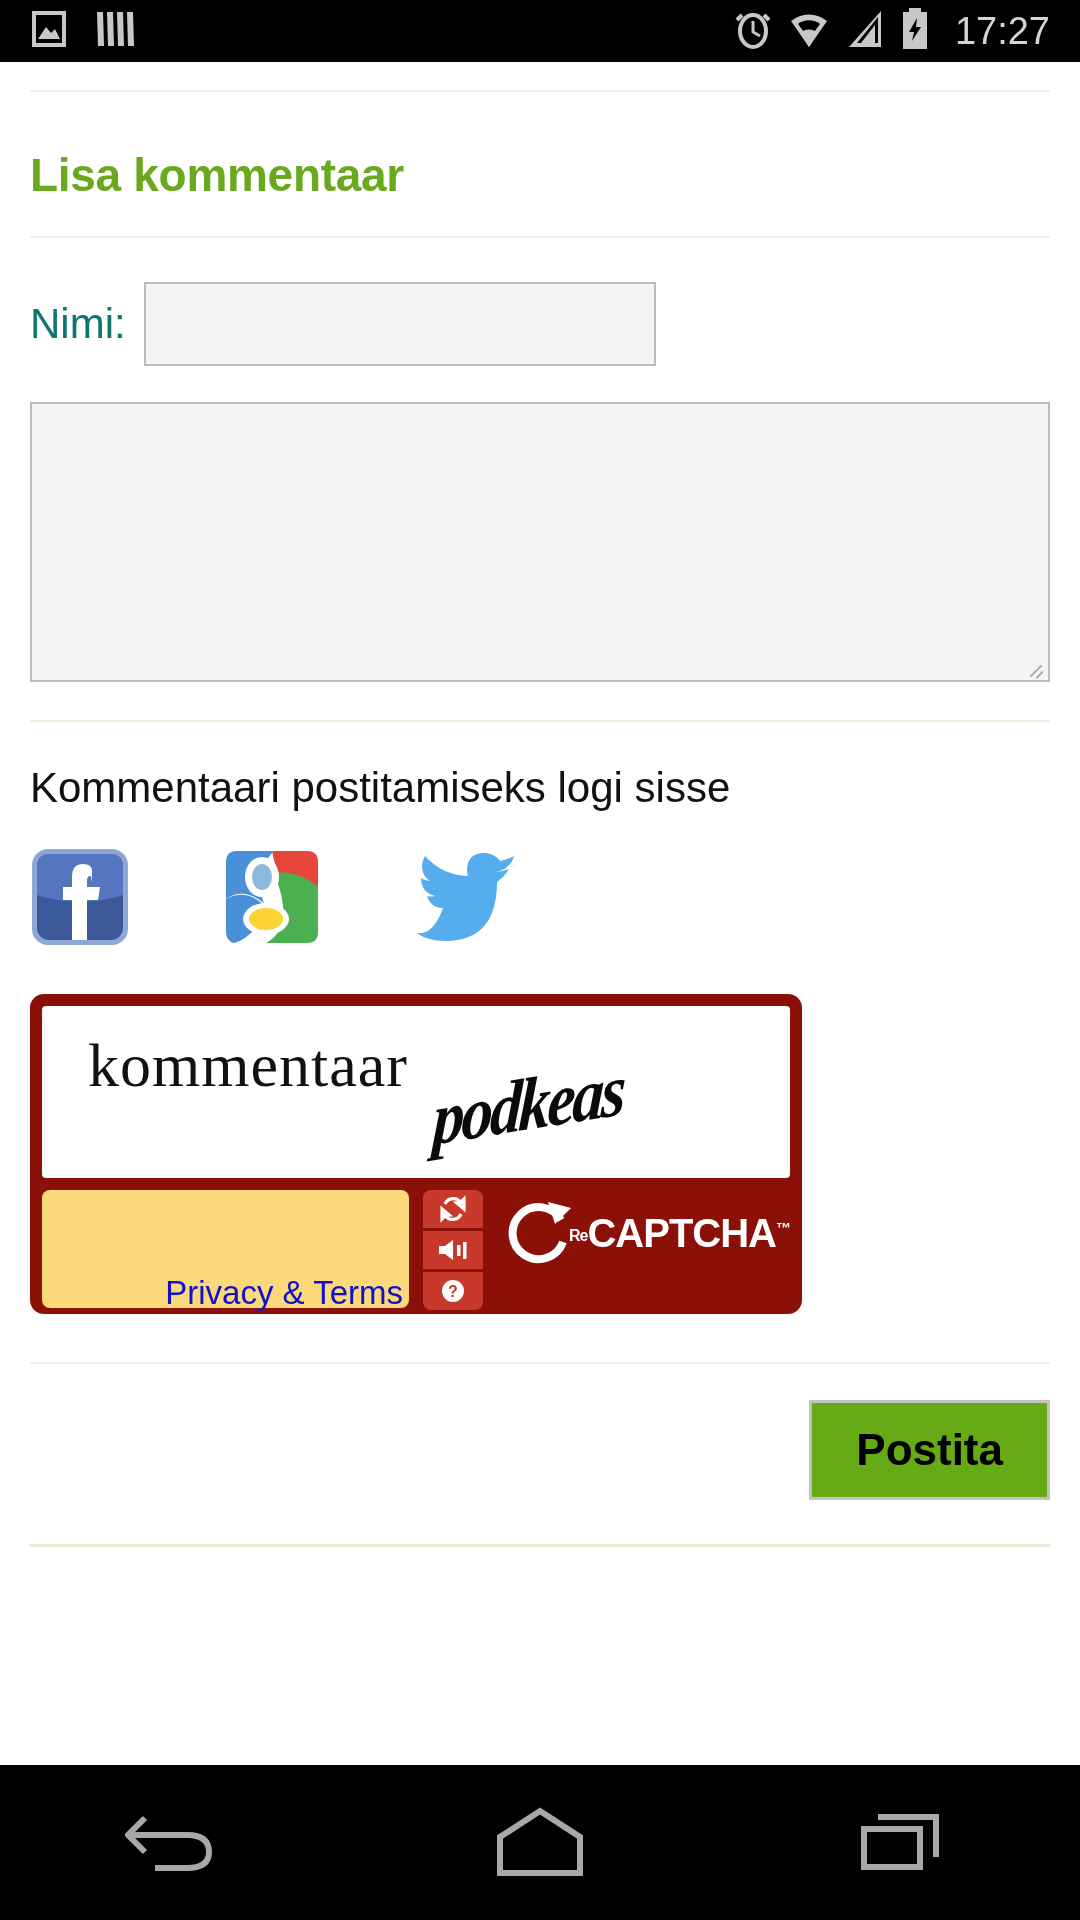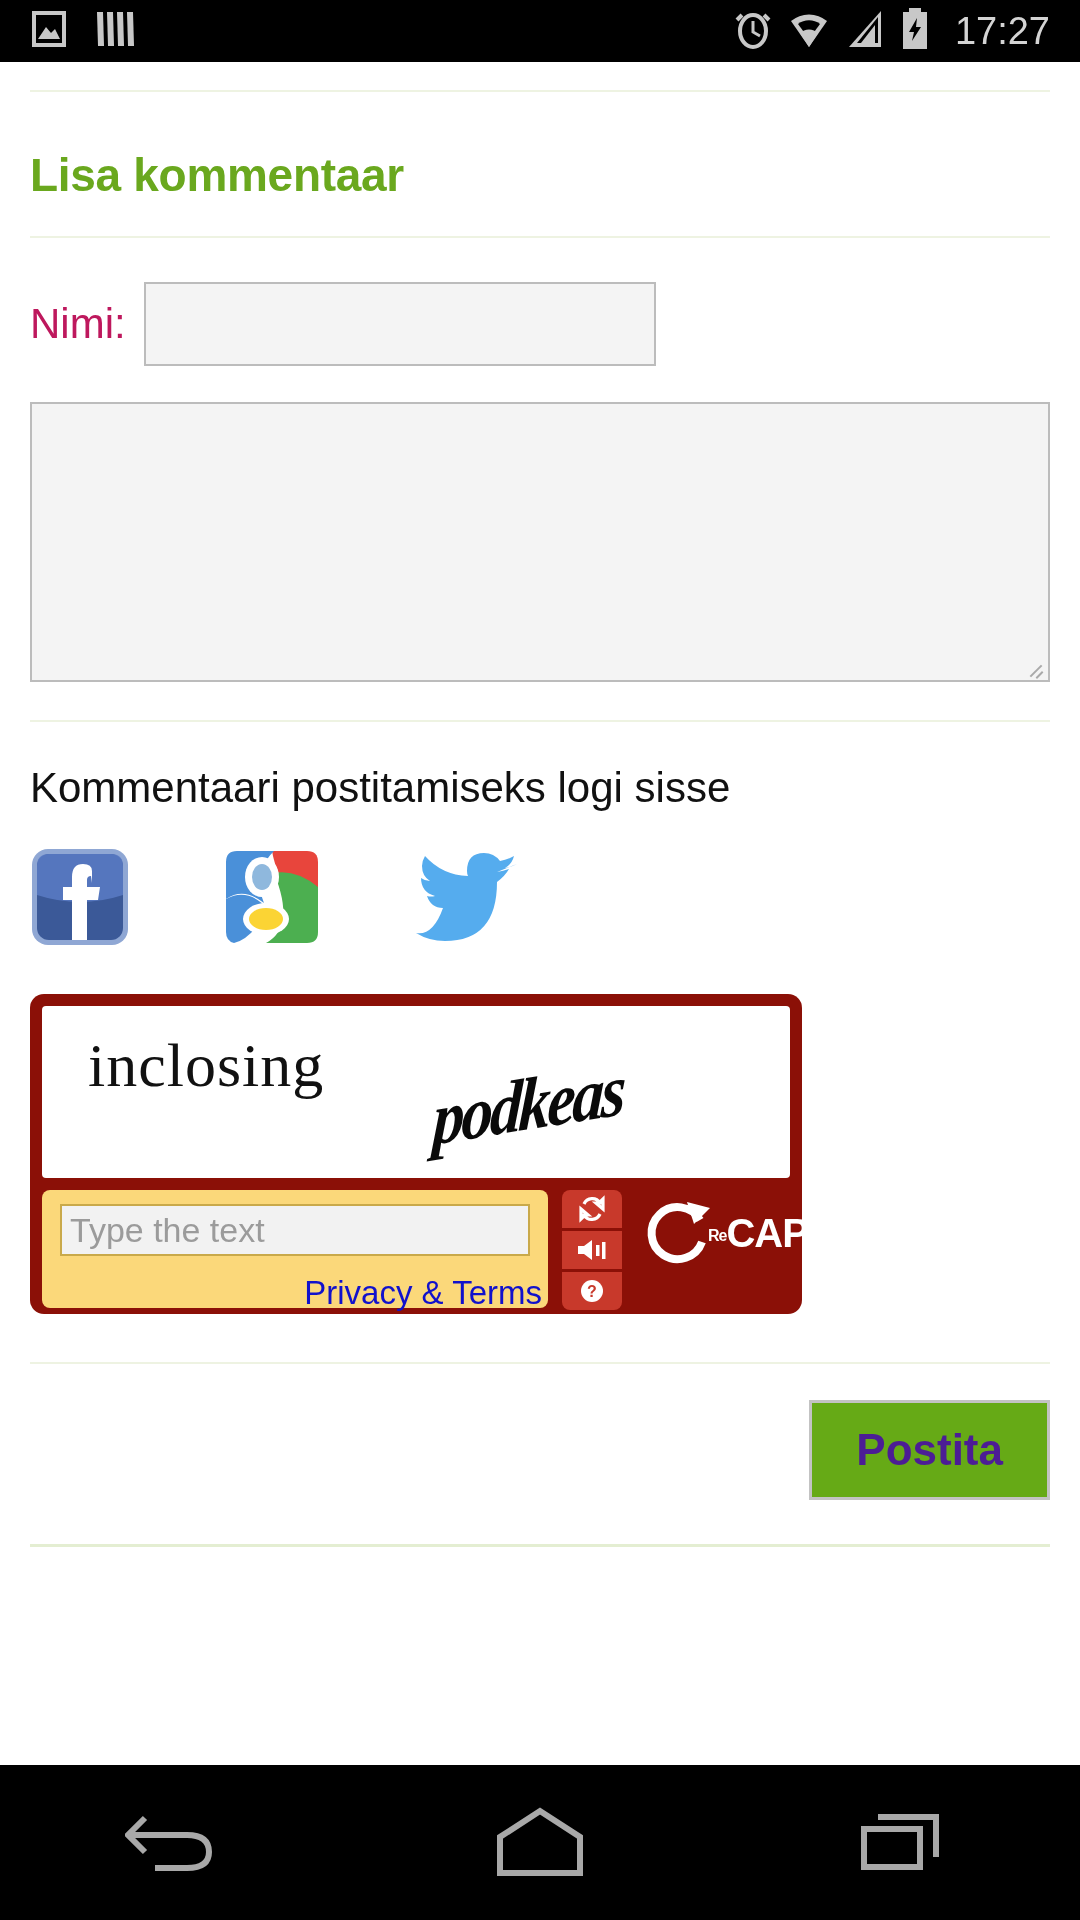--- a/index.html
+++ b/index.html
@@ -44,21 +44,21 @@
     font-weight:bold;
     padding:56px 0 34px 0;
     letter-spacing:-0.3px;
   }
 
   
   .name-row{
     display:flex; align-items:center; margin-top:44px;
   }
   .name-label{
-    font-size:42px; color:#be185d; margin-right:18px;
+    font-size:42px; color:#0f766e; margin-right:18px;
   }
   .name-input{
     width:512px; height:84px;
     background:#f4f4f4;
     border:2px solid #bcbcbc;
     font-size:34px;
     padding:0 12px;
     font-family:"Liberation Sans", sans-serif;
     color:#222;
   }
@@ -182,21 +182,21 @@
   .rc-tm{ font-size:15px; vertical-align:super; }
 
   .hr-before-post{ margin-top:48px; }
 
   .post-row{
     display:flex; justify-content:flex-end; margin-top:36px;
   }
   .post-btn{
     background:#66aa16;
     border:3px solid #c3c3c3;
-    color:#4c1d95;
+    color:#000000;
     font-size:44px;
     font-weight:bold;
     padding:22px 44px;
     font-family:"Liberation Sans", sans-serif;
     cursor:pointer;
   }
   .hr-bottom{ margin-top:44px; height:3px; background:#e4eed2; }
 
   
   .navbar{
@@ -310,26 +310,25 @@
     <span class="soc">
       <svg width="105" height="92" viewBox="0 0 105 92">
         <path d="M103 13 q-6 3 -12 4 q7 -4 9 -12 q-7 4 -14 5 Q80 2 70 2 Q53 2 53 20 q0 3 1 5 Q28 24 11 5 q-3 5 -3 10 q0 10 8 15 q-5 0 -9 -3 q0 14 14 18 q-4 1 -8 0 q4 12 16 12 Q19 85 2 82 q13 8 29 8 Q83 90 83 31 q8 -6 12 -13 q-6 2 -12 3 z" fill="#55acee"></path>
       </svg>
     </span>
   </div>
 
 
   <div class="recaptcha">
     <div class="rc-image">
-      <span class="rc-word1">inclosing</span>
+      <span class="rc-word1">kommentaar</span>
       <span class="rc-word2">podkeas</span>
     </div>
     <div class="rc-bottom">
       <div class="rc-inputbox">
-        <input class="rc-input" type="text" placeholder="Type the text" style="">
         <a class="rc-privacy" href="#">Privacy &amp; Terms</a>
       </div>
       <div class="rc-btns">
         <div class="rc-btn">
           <svg width="30" height="28" viewBox="0 0 30 28">
             <path d="M7 9 A9 9 0 0 1 23 8 L19 8 L26 14 L26 4 L23 7" fill="none" stroke="#fff" stroke-width="3.2"></path>
             <path d="M23 19 A9 9 0 0 1 7 20 L11 20 L4 14 L4 24 L7 21" fill="none" stroke="#fff" stroke-width="3.2"></path>
           </svg>
         </div>
         <div class="rc-btn">

